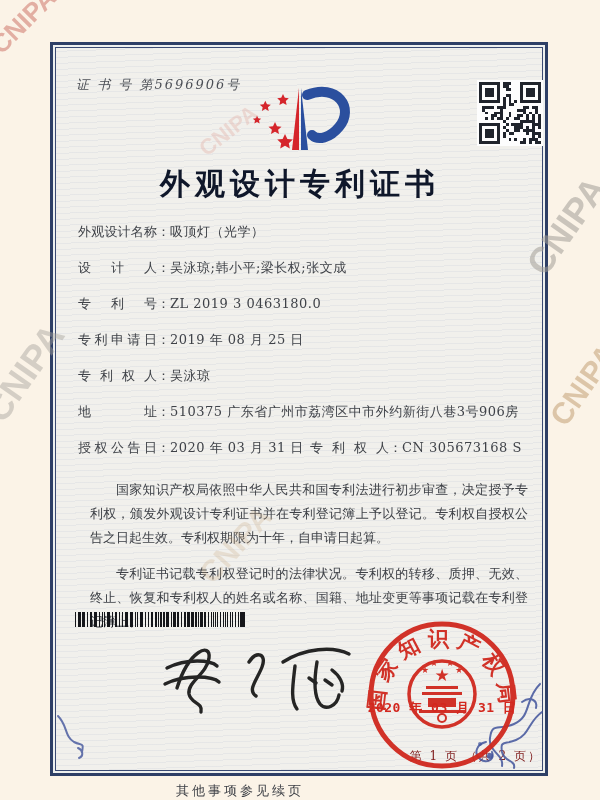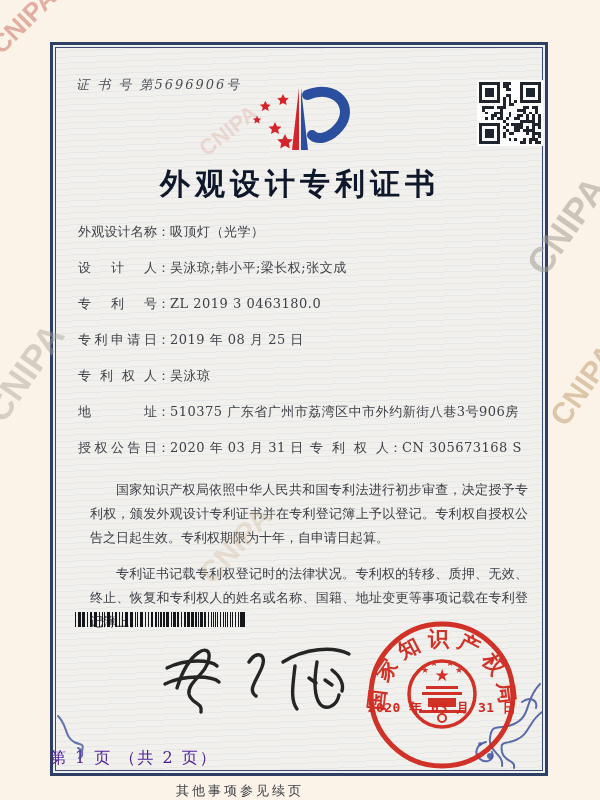--- a/index.html
+++ b/index.html
@@ -32,22 +32,22 @@
     text-align:justify;color:#3e4147;}
   .body-text p{margin:12px;text-indent:2em;}
   .barcode{position:absolute;left:75px;top:612px;width:172px;height:15px;}
   .officer{position:absolute;left:84px;top:650px;font-family:"Liberation Sans","DejaVu Sans",sans-serif;
     font-size:13.5px;letter-spacing:3px;color:#26272b;line-height:30px;}
   .signature{position:absolute;left:155px;top:634px;width:205px;height:82px;}
   .seal{position:absolute;left:362px;top:615px;width:160px;height:160px;opacity:0.95;z-index:5;}
   .seal-date{position:absolute;left:358px;top:699px;width:168px;text-align:center;z-index:6;
     font-family:"DejaVu Sans Mono","Liberation Mono",monospace;font-weight:bold;
     font-size:13px;color:#d3281f;letter-spacing:0.5px;}
-  .page-info{position:absolute;left:50px;top:748px;width:492px;text-align:left;
-    font-size:16px;letter-spacing:2px;color:#4c1d95;}
+  .page-info{position:absolute;left:50px;top:748px;width:492px;text-align:right;
+    font-size:12px;letter-spacing:2px;color:#7f1d1d;}
   .note{position:absolute;left:0;top:782px;width:480px;text-align:center;
     font-size:13px;letter-spacing:3px;color:#3c3f45;}
   .wm{position:absolute;font-family:"Liberation Sans","DejaVu Sans",sans-serif;
     font-weight:bold;pointer-events:none;z-index:4;}
   .wm1{left:-16px;top:6px;font-size:26px;color:#dd9d92;opacity:.8;transform:rotate(-45deg);}
   .wm2{left:195px;top:118px;font-size:22px;color:#e2aba0;opacity:.35;transform:rotate(-38deg);}
   .wm3{left:512px;top:205px;font-size:36px;color:#a39f98;opacity:.55;transform:rotate(-55deg);}
   .wm4{left:-30px;top:352px;font-size:36px;color:#a7a39c;opacity:.45;transform:rotate(-55deg);}
   .wm5{left:538px;top:368px;font-size:30px;color:#c9a87f;opacity:.6;transform:rotate(-55deg);}
   .wm6{left:190px;top:528px;font-size:30px;color:#c9a87f;opacity:.25;transform:rotate(-48deg);}

